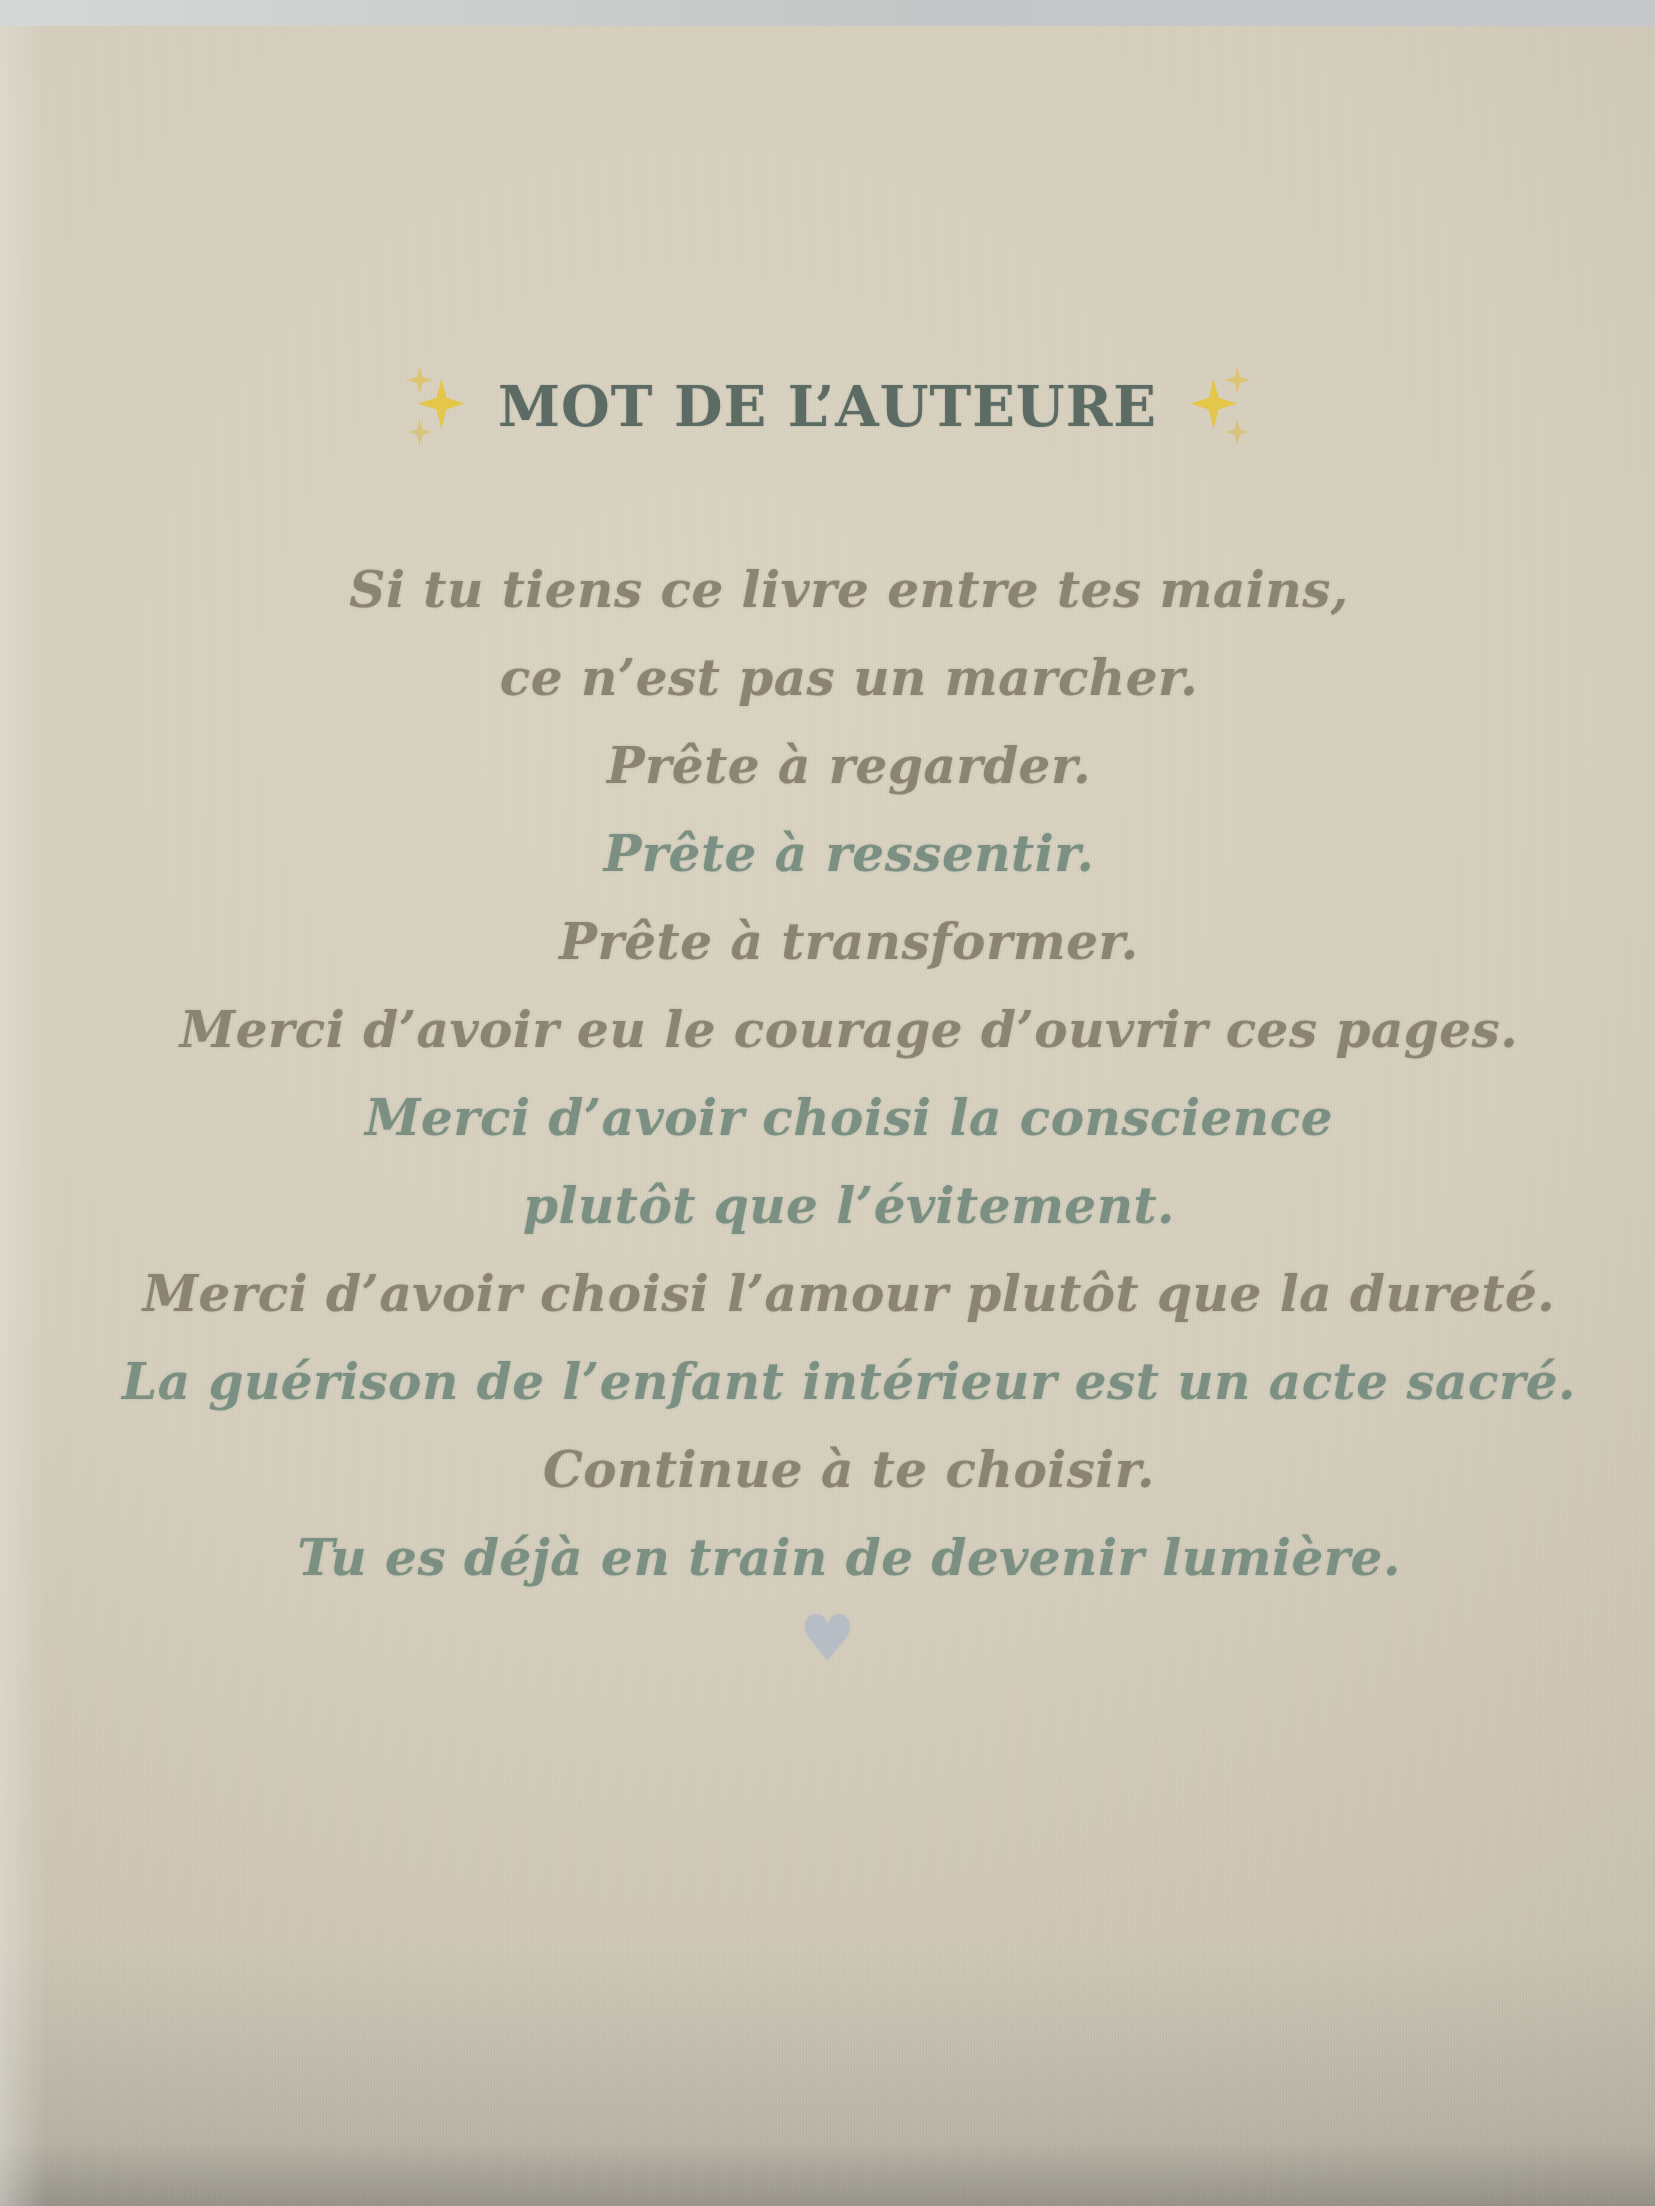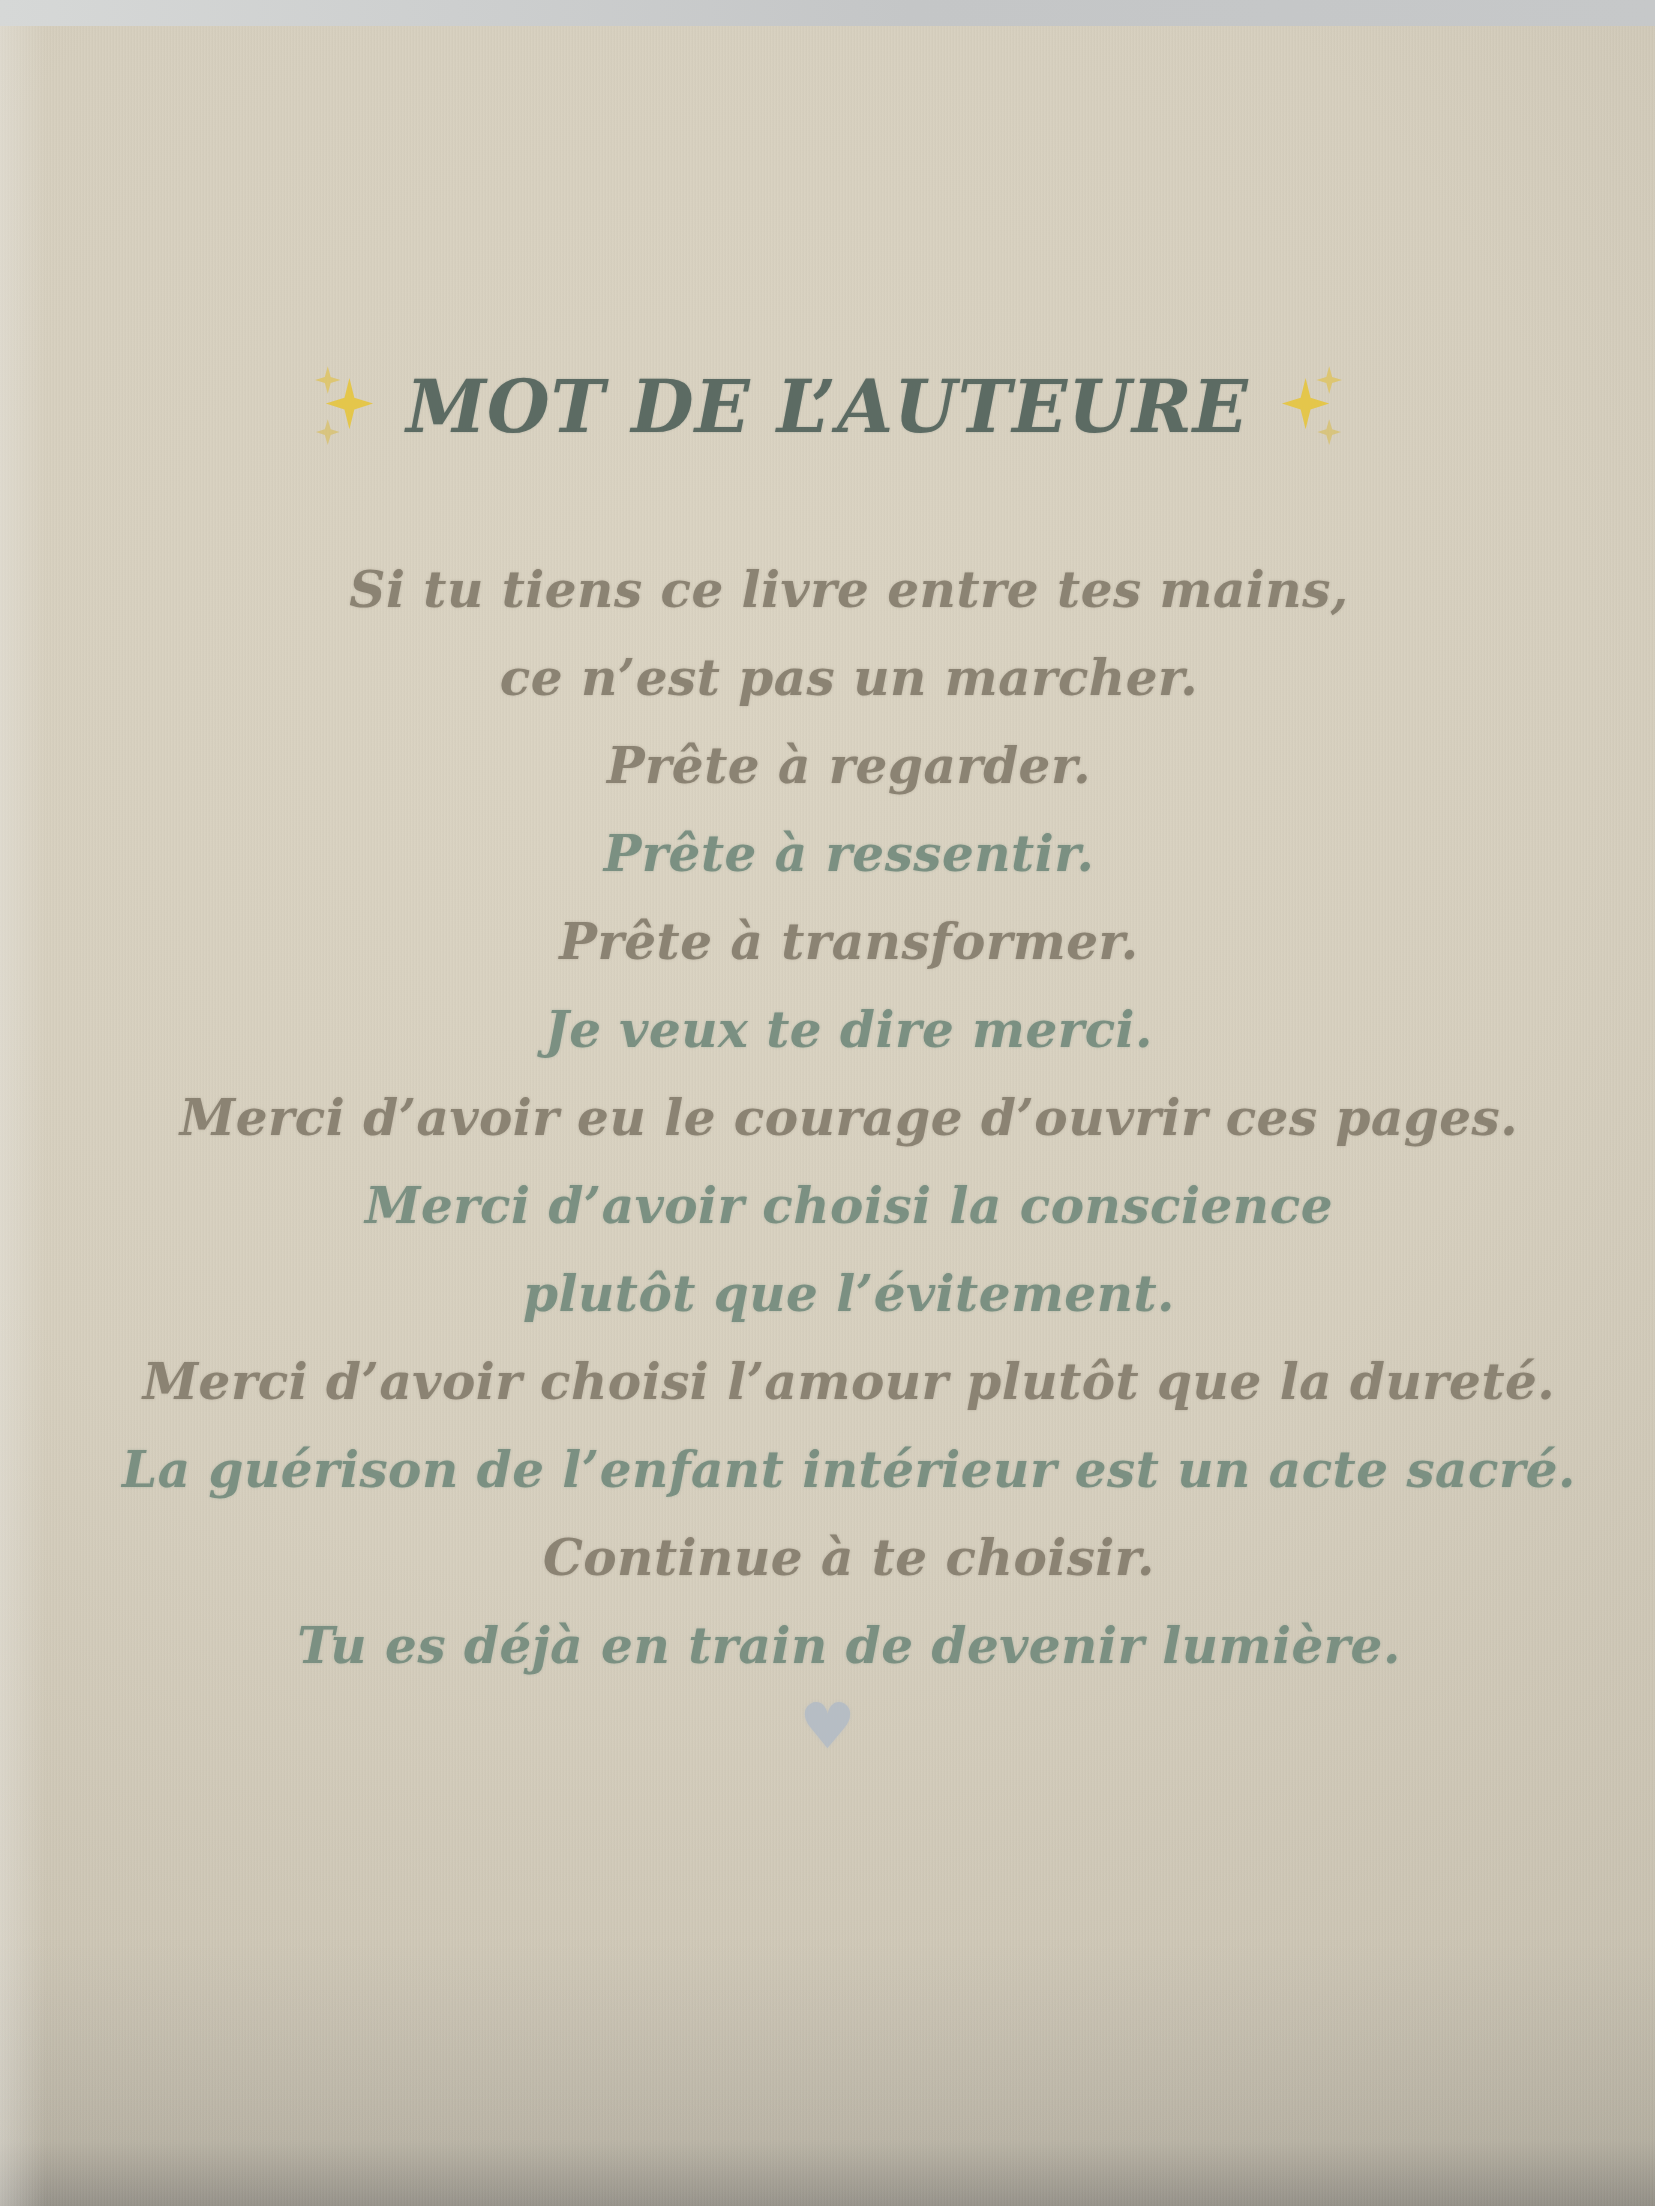--- a/index.html
+++ b/index.html
@@ -37,23 +37,22 @@
     width: 100%;
     text-align: center;
     filter: blur(0.4px);
   }
   .title-row {
     margin-top: 364px;
     line-height: 71px;
     white-space: nowrap;
   }
   .title-text {
-    font-style: italic;
     font-weight: bold;
-    font-size: 72px;
+    font-size: 56px;
     letter-spacing: 1px;
     color: #5c6b63;
     text-shadow: 0 0 2px rgba(92,107,99,0.35);
     vertical-align: middle;
     margin: 0 26px;
   }
   .sparkle {
     display: inline-block;
     vertical-align: middle;
     width: 63px; height: 85px;
@@ -109,21 +108,20 @@
         <path d="M50 56 L53 66 L62 69 L53 72 L50 82 L47 72 L38 69 L47 66 Z" fill="#d8bd55" opacity="0.6"></path>
       </svg>
     </div>
 
     <div class="poem-body">
         <div class="poem-line tone-taupe">Si tu tiens ce livre entre tes mains,</div>
         <div class="poem-line tone-taupe">ce n’est pas un marcher.</div>
         <div class="poem-line tone-taupe">Prête à regarder.</div>
         <div class="poem-line tone-sage">Prête à ressentir.</div>
         <div class="poem-line tone-taupe">Prête à transformer.</div>
-        <div class="poem-line tone-sage">Je veux te dire merci.</div>
         <div class="poem-line tone-taupe">Merci d’avoir eu le courage d’ouvrir ces pages.</div>
         <div class="poem-line tone-sage">Merci d’avoir choisi la conscience</div>
         <div class="poem-line tone-sage">plutôt que l’évitement.</div>
         <div class="poem-line tone-taupe">Merci d’avoir choisi l’amour plutôt que la dureté.</div>
         <div class="poem-line tone-sage">La guérison de l’enfant intérieur est un acte sacré.</div>
         <div class="poem-line tone-taupe">Continue à te choisir.</div>
         <div class="poem-line tone-sage">Tu es déjà en train de devenir lumière.</div>
       </div>
 
     <div class="heart">♥</div>

